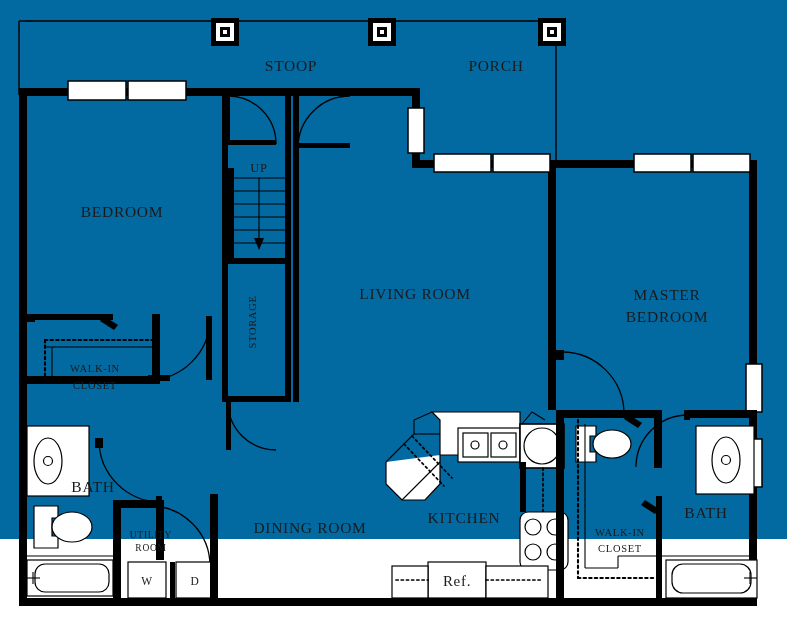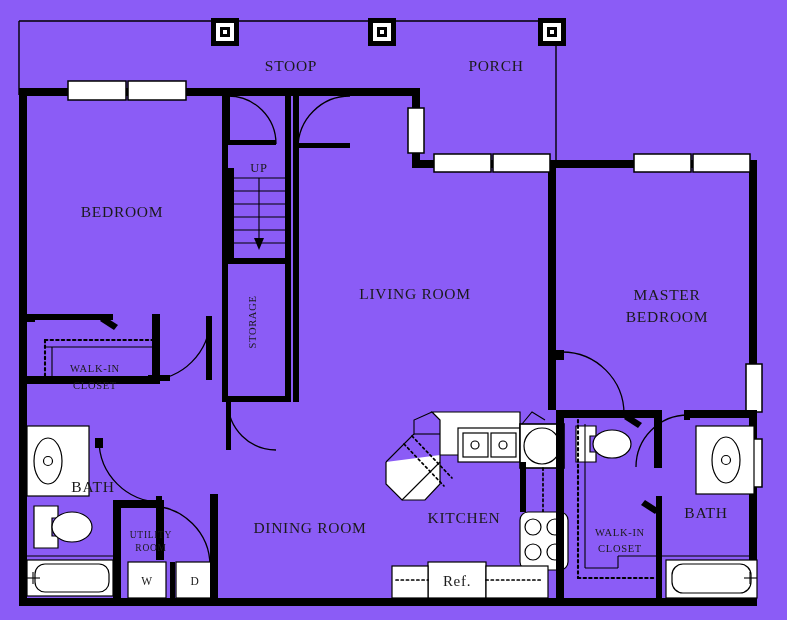--- a/index.html
+++ b/index.html
@@ -10,22 +10,22 @@
   }
   body {
     width: 787px;
     height: 620px;
     overflow: hidden;
     font-family: "Liberation Serif", serif;
   }
   #plan-root {
     position: relative;
     width: 787px;
-    height: 620px;
-    background: #8b5cf6;
+    height: 539px;
+    background: #0369a1;
   }
   svg.plan {
     display: block;
     width: 787px;
     height: 620px;
   }
   .wall      { fill: #000000; }
   .thinline  { fill: none; stroke: #000000; stroke-width: 1.4; }
   .hairline  { fill: none; stroke: #000000; stroke-width: 1.1; }
   .fixture   { fill: #ffffff; stroke: #000000; stroke-width: 1.6; }

